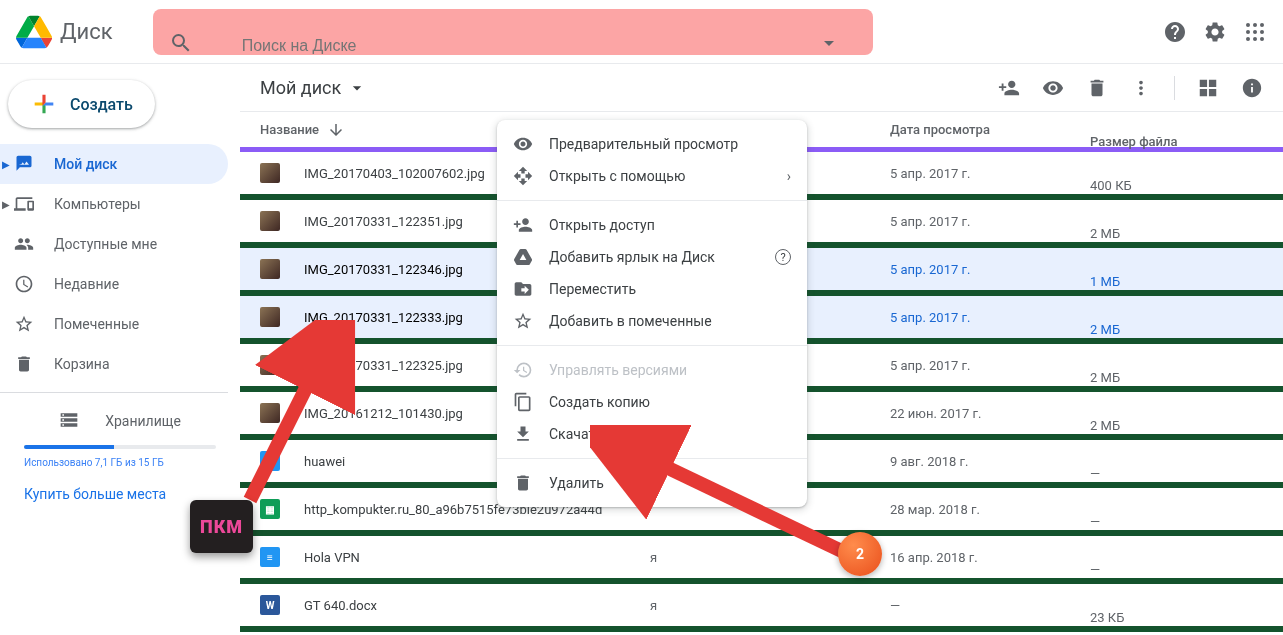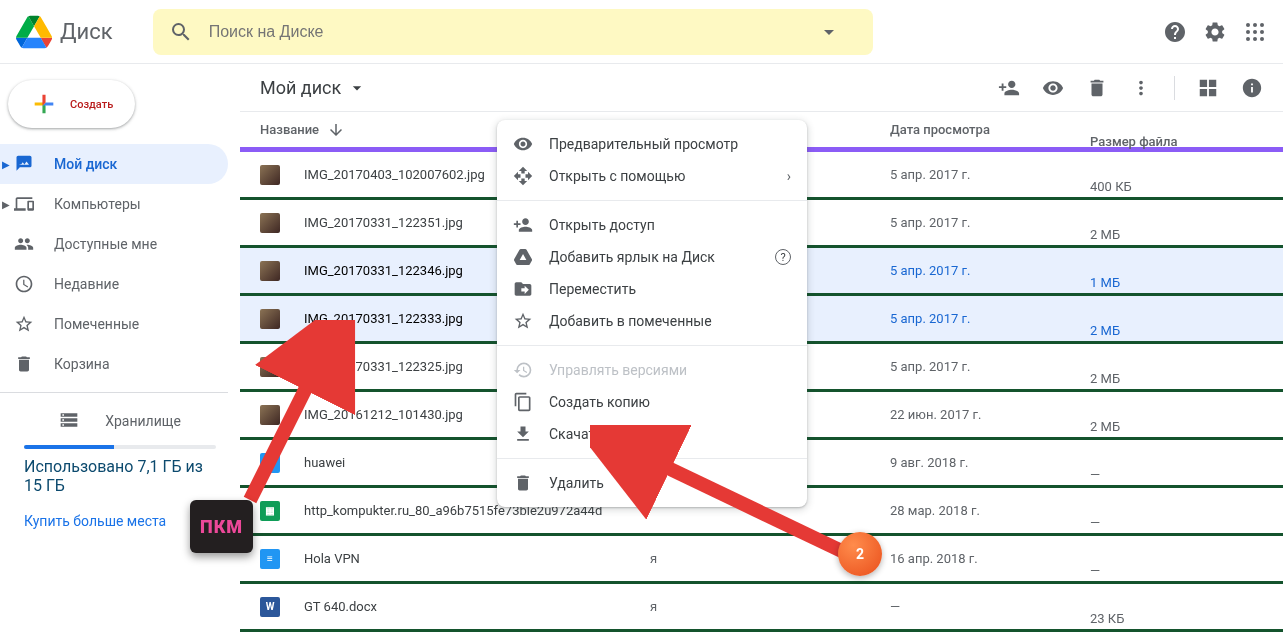--- a/index.html
+++ b/index.html
@@ -3,60 +3,60 @@
 <meta charset="utf-8">
 <style>
 * { box-sizing: border-box; margin: 0; padding: 0; }
 body { font-family: Roboto, Arial, sans-serif; font-size: 14px; color: #3c4043; background: #fff; width: 1283px; height: 635px; overflow: hidden; position: relative; }
 
 
 .hdr { display: flex; align-items: center; height: 64px; padding: 0 16px; border-bottom: 1px solid #e8eaed; }
 .logo { display: flex; align-items: center; gap: 8px; margin-right: 40px; }
 .logo-icon svg { display: block; }
 .logo-txt { font-size: 22px; color: #5f6368; }
-.search { flex: 1; max-width: 720px; display: flex; align-items: center; background: #fef9c3; border-radius: 8px; height: 46px; padding: 0 16px; margin-right: 24px; }
+.search { flex: 1; max-width: 720px; display: flex; align-items: flex-end; background: #fca5a5; border-radius: 8px; height: 46px; padding: 0 16px; margin-right: 24px; gap: 33px; }
 .search .ico { color: #5f6368; margin-right: 16px; }
 .search .inp { flex: 1; border: none; background: transparent; font-size: 16px; color: #5f6368; outline: none; }
 .search .dd { color: #5f6368; }
 .hdr-icons { display: flex; align-items: center; gap: 16px; margin-left: auto; }
 .hdr-icons .ico { color: #5f6368; cursor: pointer; }
 
 
 .side { position: absolute; left: 0; top: 64px; width: 240px; height: calc(100% - 64px); padding: 8px 0; }
 .create-btn { display: inline-flex; align-items: center; gap: 12px; margin: 8px 8px 16px 8px; padding: 10px 22px; border-radius: 24px; box-shadow: 0 1px 2px rgba(60,64,67,.3), 0 1px 3px 1px rgba(60,64,67,.15); background: #fff; cursor: pointer; }
 .create-btn .plus svg { display: block; }
-.create-btn span { font-size: 11px; color: #b91c1c; font-weight: 500; }
+.create-btn span { font-size: 16px; color: #0c4a6e; font-weight: 500; }
 .nav { list-style: none; }
 .nav li { display: flex; align-items: center; height: 40px; padding-left: 12px; border-radius: 0 20px 20px 0; margin-right: 12px; cursor: pointer; color: #5f6368; gap: 18px; position: relative; }
 .nav li.active { background: #e8f0fe; color: #1967d2; font-weight: 500; }
 .nav li .tri { position: absolute; left: 2px; font-size: 10px; }
 .nav li .nico { width: 24px; display: inline-flex; justify-content: center; }
 .nav-sep { height: 1px; background: #dadce0; margin: 8px 0; margin-right: 12px; }
 .storage { padding: 0 24px; }
 .storage .s-title { display: flex; align-items: center; gap: 26px; height: 40px; color: #5f6368; justify-content: center; }
 .storage .s-bar { height: 4px; background: #e8eaed; border-radius: 2px; margin: 4px 0 8px; position: relative; overflow: hidden; }
 .storage .s-bar .fill { position: absolute; left: 0; top: 0; bottom: 0; width: 47%; background: #1a73e8; }
-.storage .s-txt { font-size: 16px; color: #0c4a6e; }
+.storage .s-txt { font-size: 10px; color: #3b82f6; }
 .storage .buy { color: #1a73e8; margin-top: 18px; display: inline-block; cursor: pointer; }
 
 
 .main { position: absolute; left: 240px; right: 0; top: 64px; bottom: 0; }
 .toolbar { display: flex; align-items: center; height: 48px; padding: 0 20px; border-bottom: 1px solid #e8eaed; }
 .breadcrumb { font-size: 18px; color: #3c4043; display: flex; align-items: center; gap: 6px; }
 .toolbar .right { margin-left: auto; display: flex; align-items: center; gap: 22px; color: #5f6368; }
 .toolbar .right .sep { width: 1px; height: 24px; background: #dadce0; }
 
 .thead { display: flex; align-items: center; height: 40px; padding: 0 20px; font-size: 13px; color: #5f6368; font-weight: 500; border-bottom: 5px solid #8b5cf6; }
 .c-name { flex: 0 0 390px; display: flex; align-items: center; gap: 8px; }
 .c-owner { flex: 0 0 240px; }
 .c-date { flex: 0 0 200px; }
 .c-size { flex: 1; margin-top: 24px; }
 
 .rows { }
-.row { display: flex; align-items: center; height: 48px; padding: 0 20px; border-bottom: 3px solid #14532d; font-size: 13px; }
+.row { display: flex; align-items: center; height: 48px; padding: 0 20px; border-bottom: 6px solid #14532d; font-size: 13px; }
 .row.sel { background: #e8f0fe; color: #1967d2; }
 .row.sel .fname { color: #000000; }
 .row .thumb { width: 20px; height: 20px; margin-right: 16px; display: inline-flex; align-items: center; justify-content: center; }
 .row .thumb.img { background: linear-gradient(135deg,#8b7355,#3e2723); border-radius: 2px; }
 .row .thumb.doc { background: #2196f3; color: #fff; font-size: 10px; font-weight: bold; border-radius: 2px; }
 .row .thumb.sheet { background: #0f9d58; color: #fff; font-size: 10px; font-weight: bold; border-radius: 2px; }
 .row .fname { color: #3c4043; }
 .row .c-owner, .row .c-date, .row .c-size { color: #5f6368; }
 .row.sel .c-date, .row.sel .c-size { color: #1967d2; }
 

